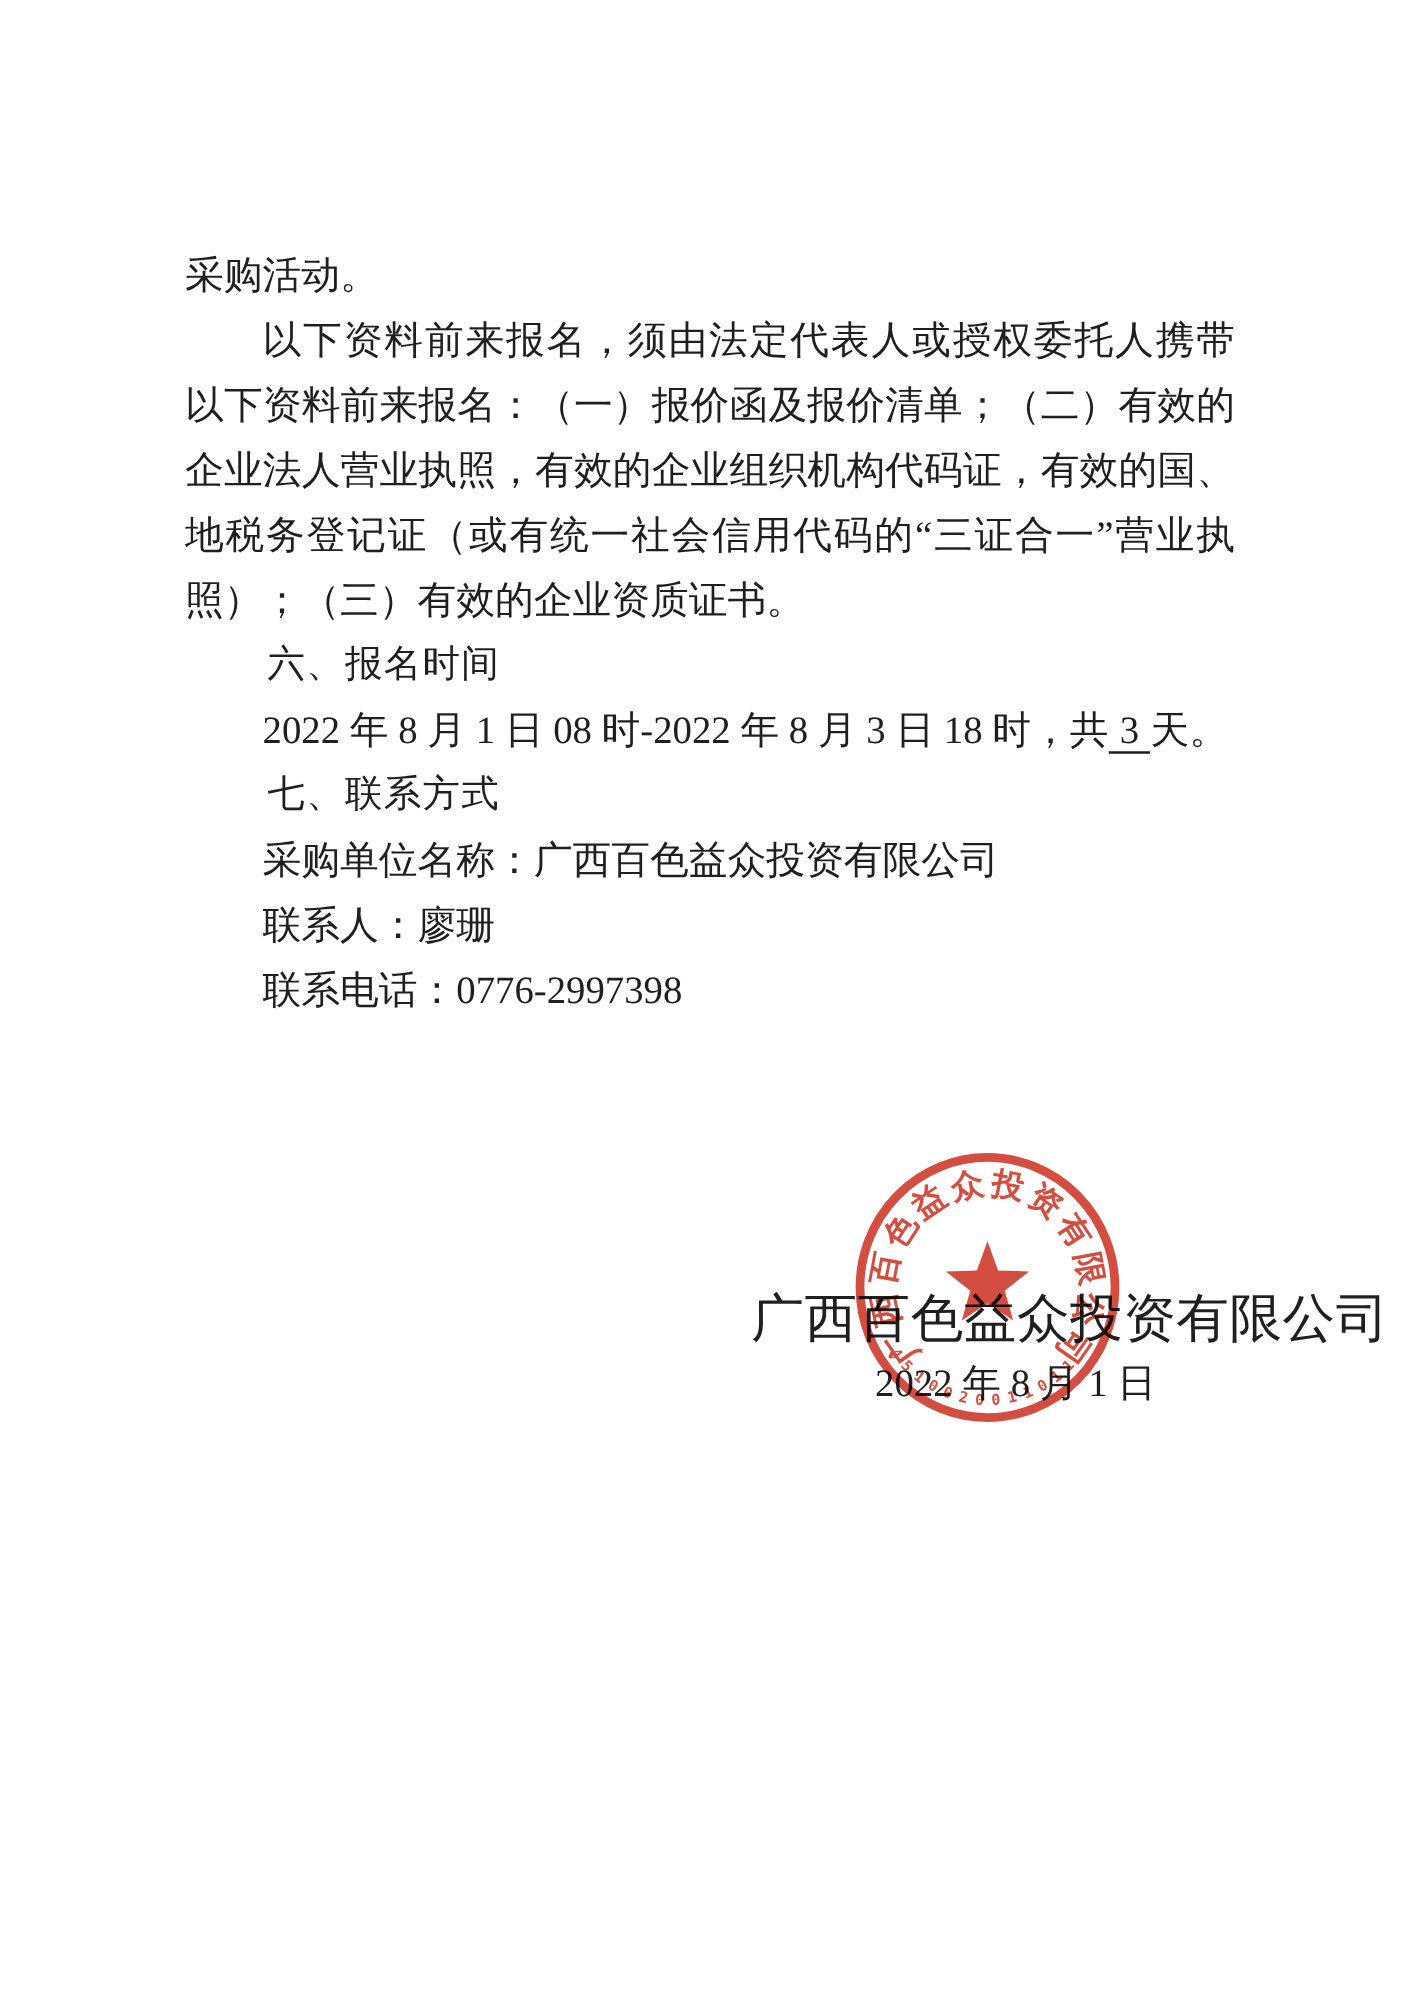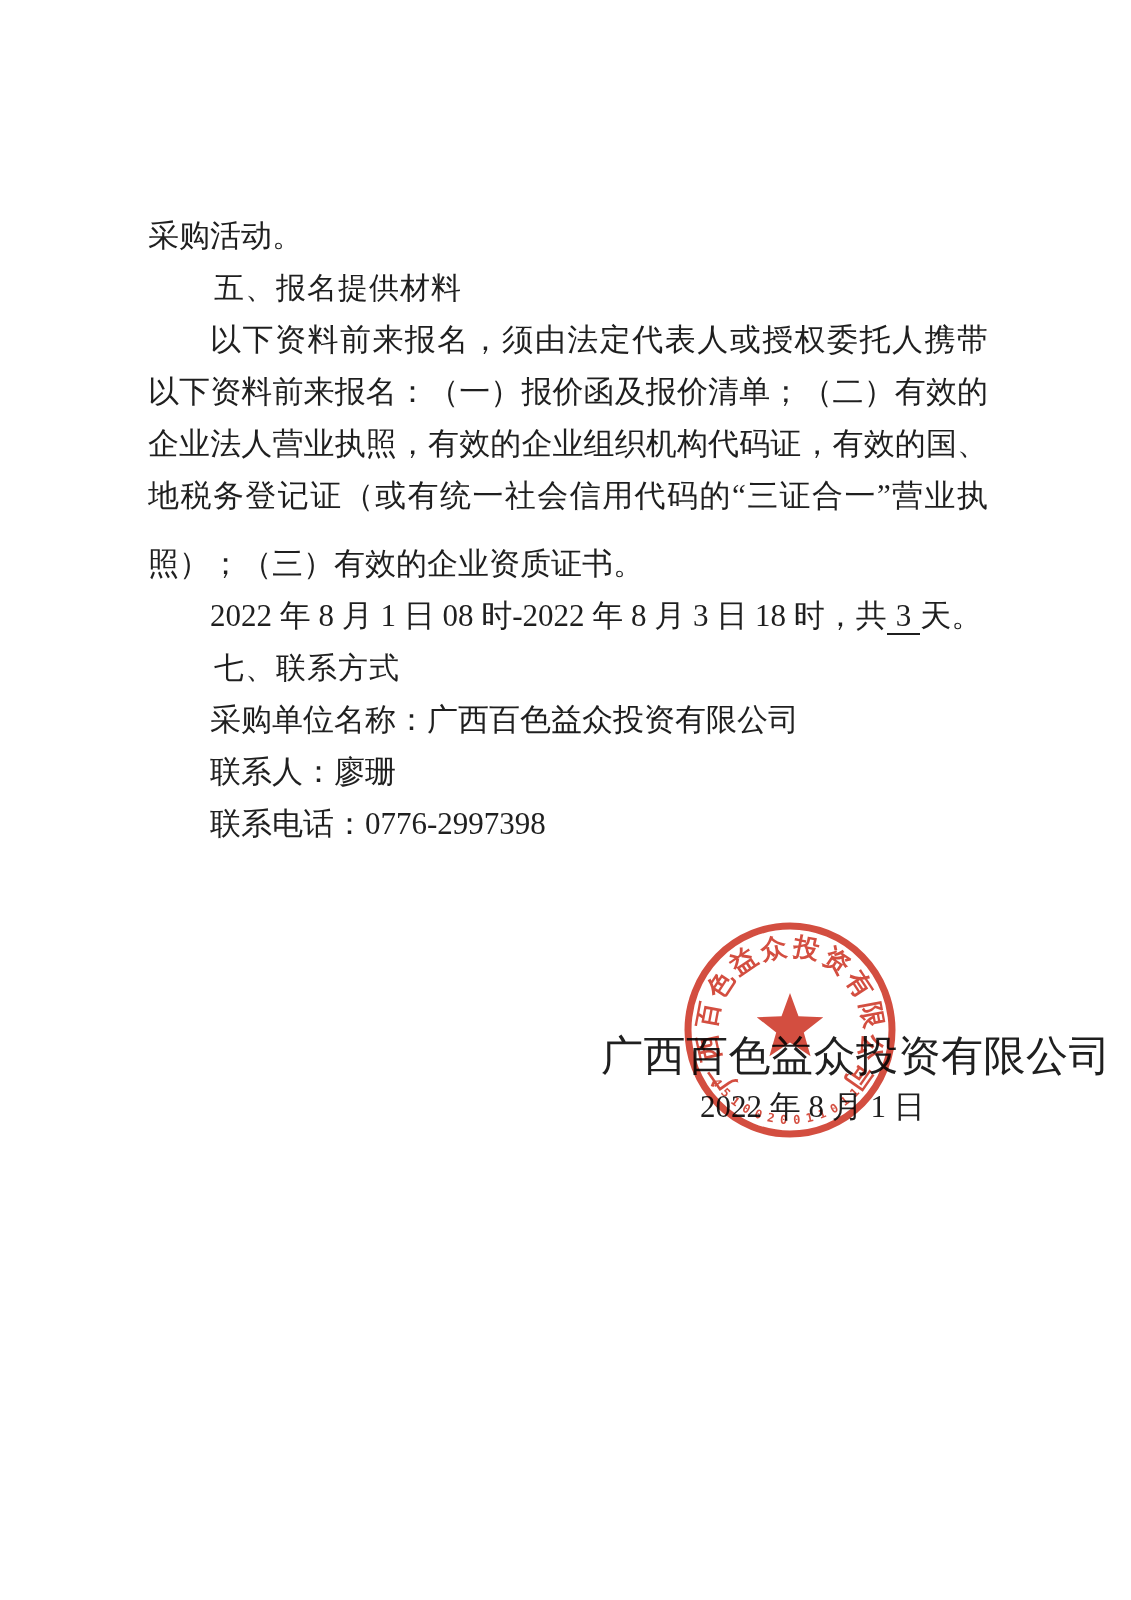--- a/index.html
+++ b/index.html
@@ -17,21 +17,21 @@
     width:840px;
   }
   .content p,.content h2{
     margin:0;
     height:52px;
     line-height:52px;
     font-size:31px;
     font-weight:400;
     white-space:nowrap;
   }
-  .content p.wrapline{white-space:normal;margin-top:16px;}
+  .content p.wrapline{white-space:normal;}
   .just{
     text-align:justify;
     text-align-last:justify;
     text-justify:inter-character;
     white-space:normal !important;
   }
   .indent{text-indent:62px;}
   .heading{
     font-family:"Liberation Sans","DejaVu Sans",sans-serif;
     font-weight:700;
@@ -80,27 +80,27 @@
   }
 </style>
 </head>
 <body>
 
 <div class="page">
 
   <div class="content">
     <p class="wrapline">采购活动。</p>
 
-    <h2 class="heading">五、报名提供材料</h2>
     <p class="just indent">以下资料前来报名，须由法定代表人或授权委托人携带</p>
     <p class="just">以下资料前来报名：（一）报价函及报价清单；（二）有效的</p>
     <p class="just">企业法人营业执照，有效的企业组织机构代码证，有效的国、</p>
     <p class="just">地税务登记证（或有统一社会信用代码的“三证合一”营业执</p>
     <p class="wrapline">照）；（三）有效的企业资质证书。</p>
 
+    <h2 class="heading">六、报名时间</h2>
     <p class="indent"><span>2022 年 8 月 1 日 08 时-2022 年 8 月 3 日 18 时，共</span><span class="u">3</span><span>天。</span></p>
 
     <h2 class="heading">七、联系方式</h2>
     <p class="indent">采购单位名称：广西百色益众投资有限公司</p>
     <p class="indent">联系人：廖珊</p>
     <p class="indent">联系电话：0776-2997398</p>
   </div>
 
   <div class="sig-company">广西百色益众投资有限公司</div>
   <div class="sig-date">2022 年 8 月 1 日</div>

